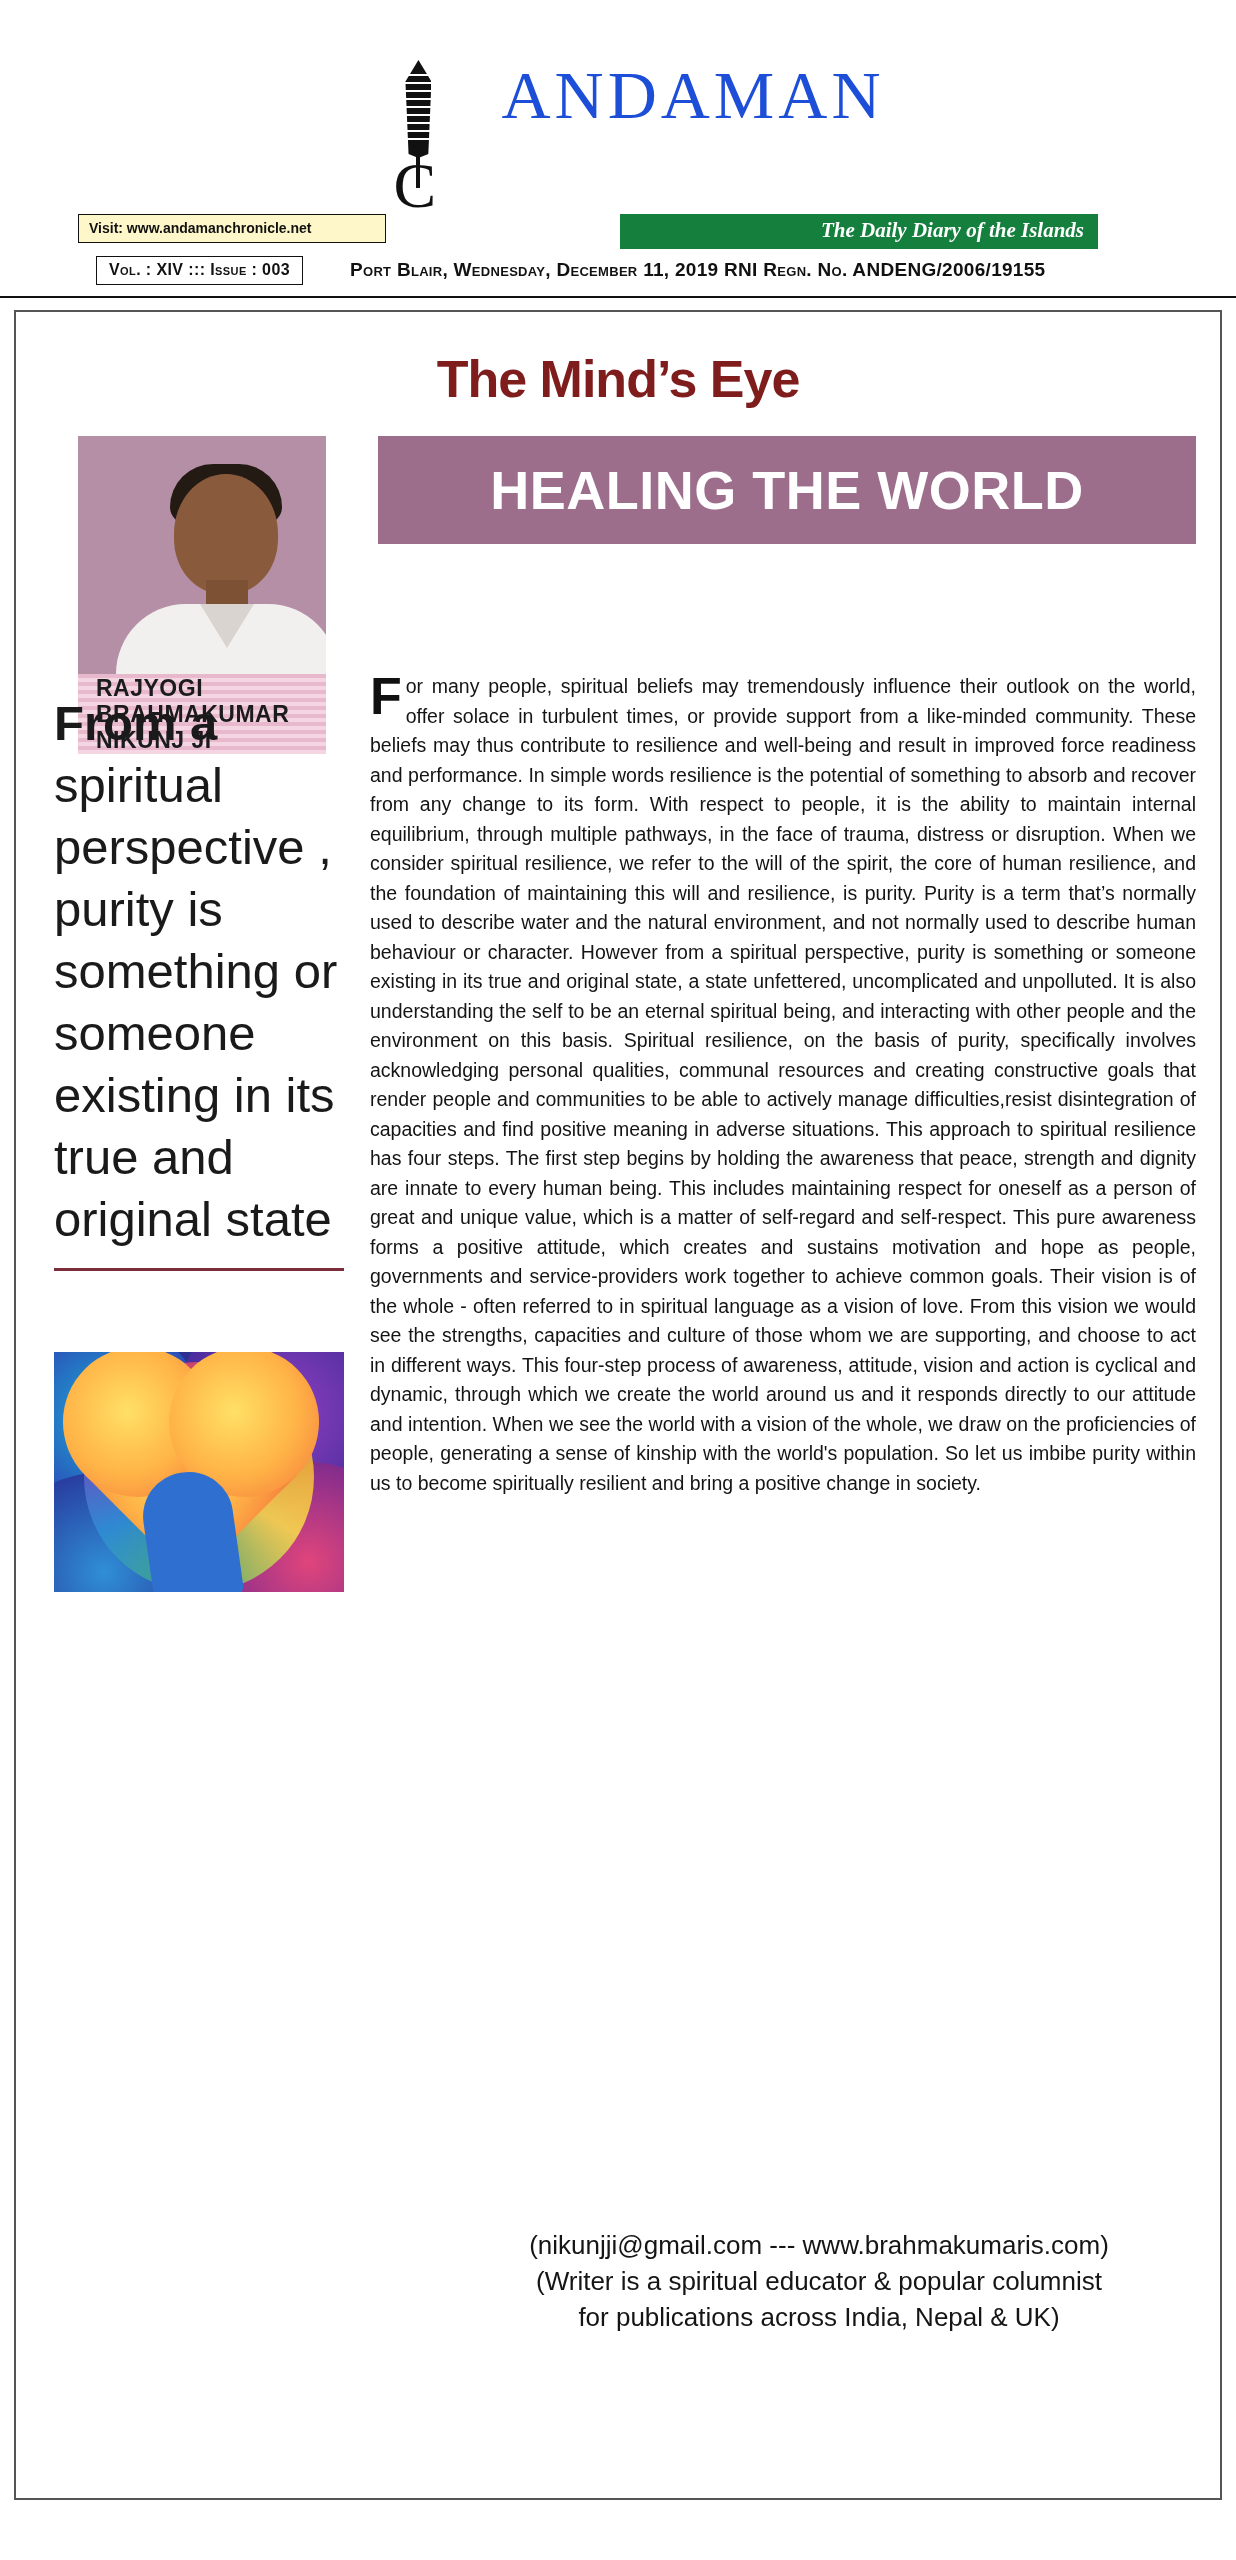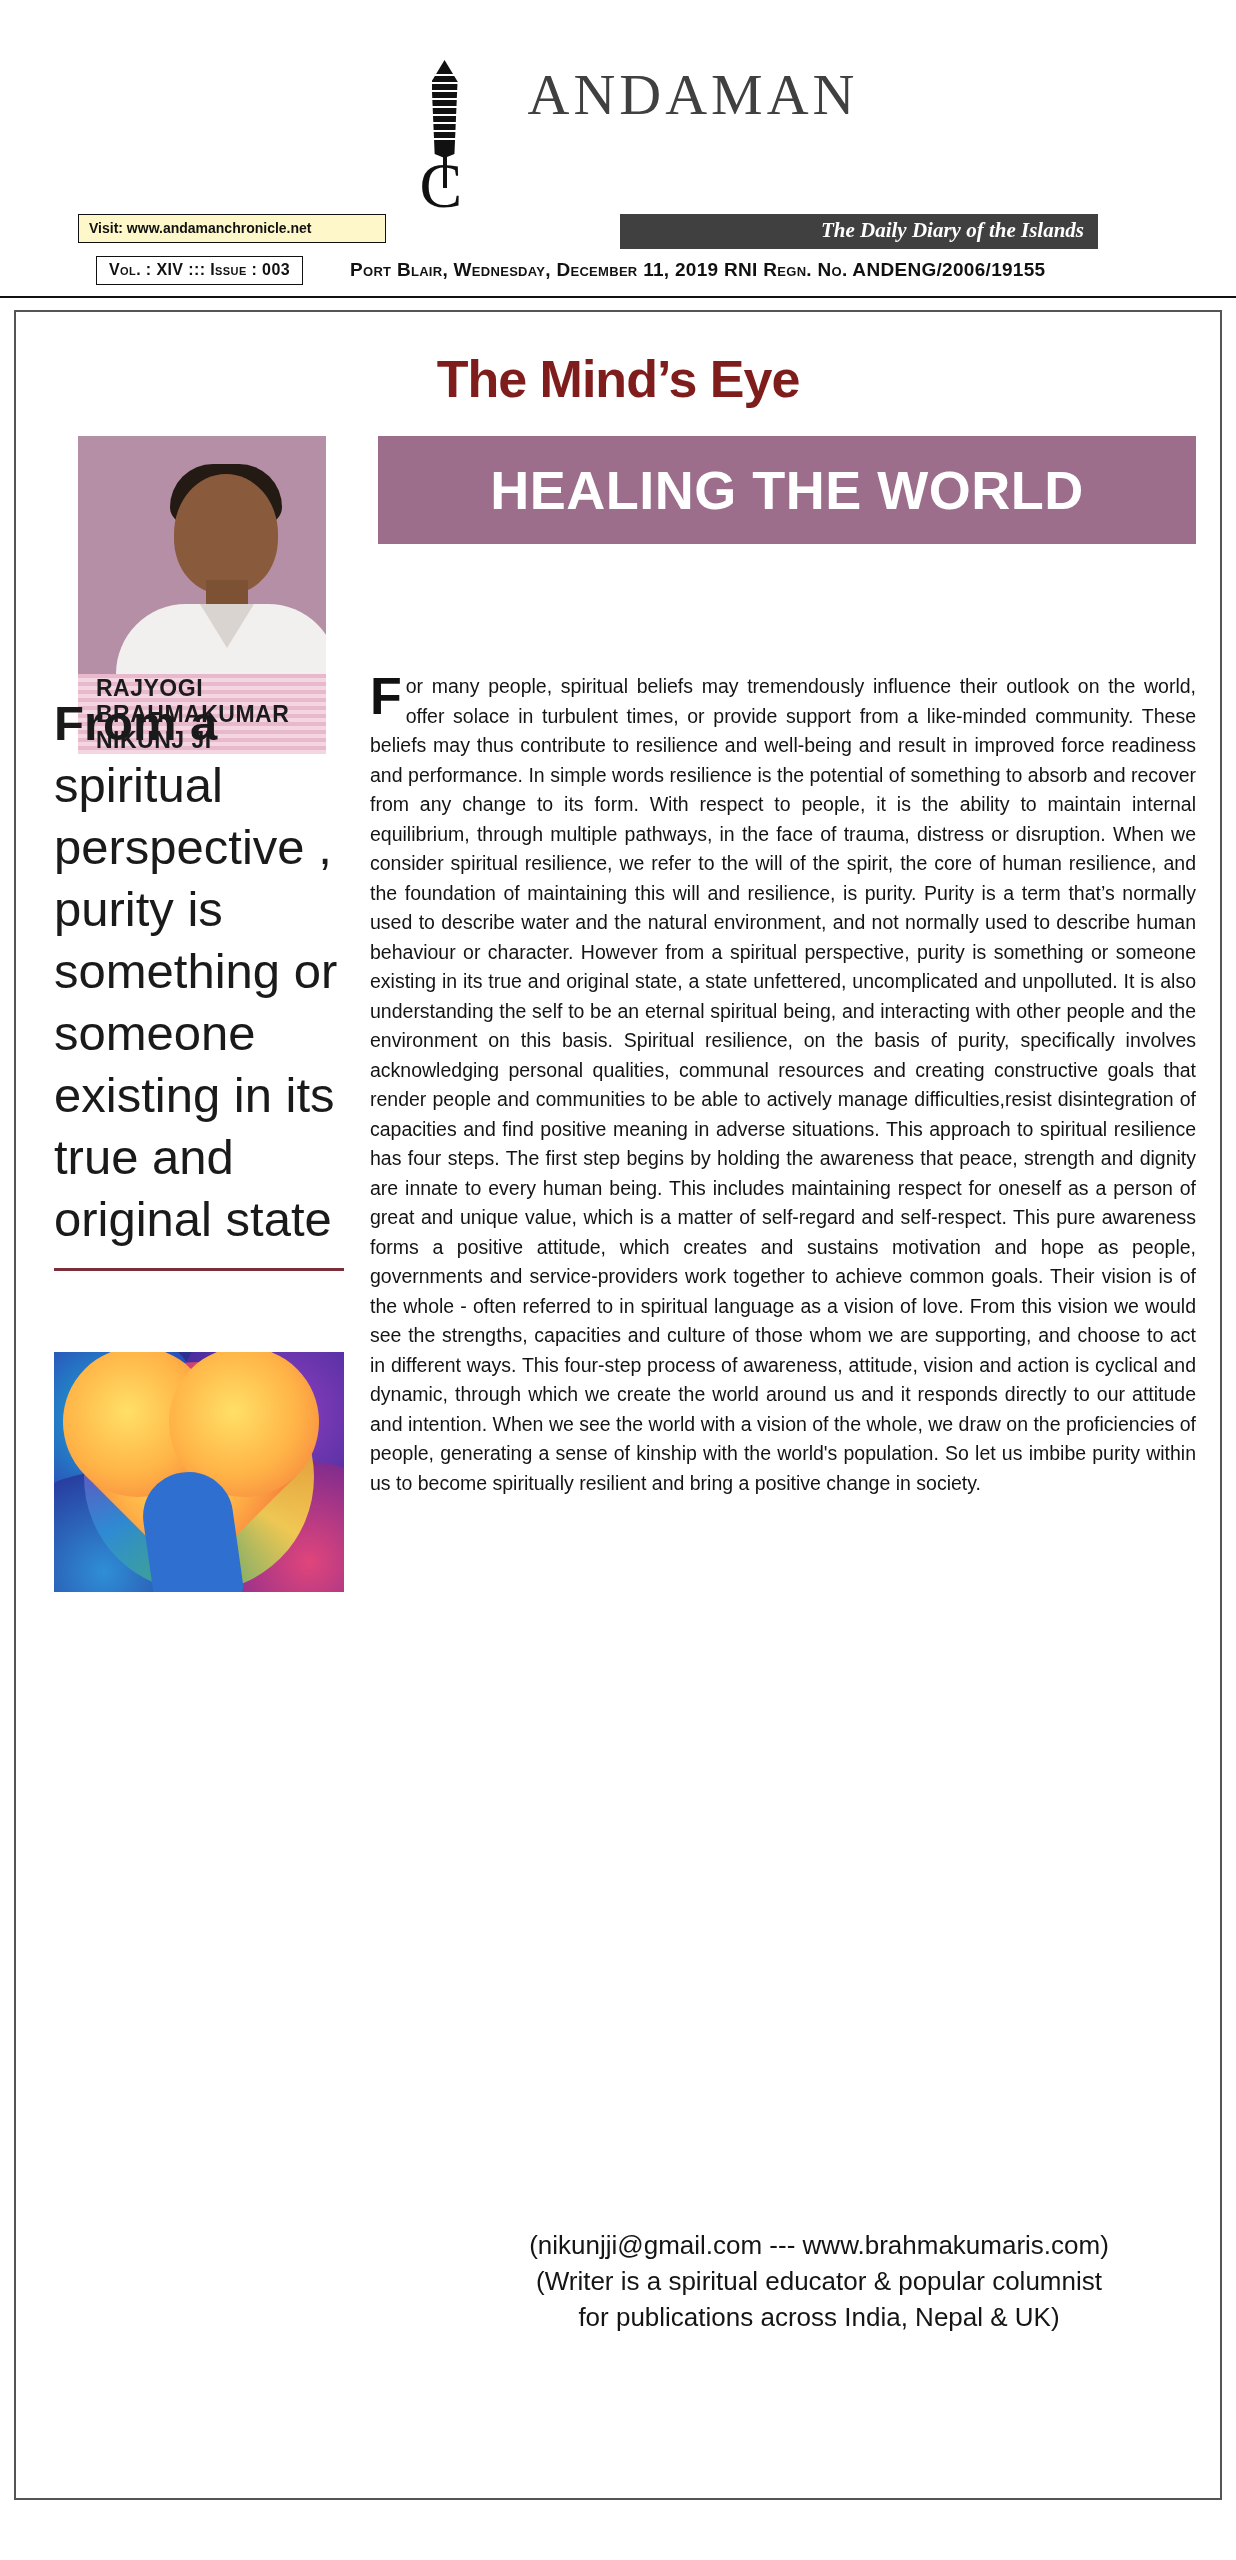--- a/index.html
+++ b/index.html
@@ -82,25 +82,25 @@
     line-height: 64px;
     font-weight: 400;
     color: #111;
   }
   .titles {
     flex: 0 0 auto;
     text-align: left;
   }
   .title-andaman {
     font-family: "Liberation Serif", serif;
-    font-size: 58px;
+    font-size: 68px;
     line-height: 74px;
     letter-spacing: 4px;
     font-weight: 400;
-    color: #404040;
+    color: #1d4ed8;
     text-align: left;
     margin-left: 16px;
   }
   .title-chronicle {
     font-family: "Liberation Serif", serif;
     font-size: 138px;
     line-height: 126px;
     font-weight: 400;
     font-style: italic;
     color: #0c0c0c;
@@ -123,21 +123,21 @@
     color: #111;
     padding: 5px 10px 6px 10px;
     width: 308px;
     box-sizing: border-box;
     font-family: "Liberation Sans", sans-serif;
   }
   .tagline-box {
     position: absolute;
     left: 620px;
     top: 0;
-    background: #404040;
+    background: #15803d;
     color: #ffffff;
     width: 478px;
     box-sizing: border-box;
     text-align: right;
     padding: 4px 14px 6px 0;
     font-family: "Liberation Serif", serif;
     font-style: italic;
     font-weight: bold;
     font-size: 21px;
   }

